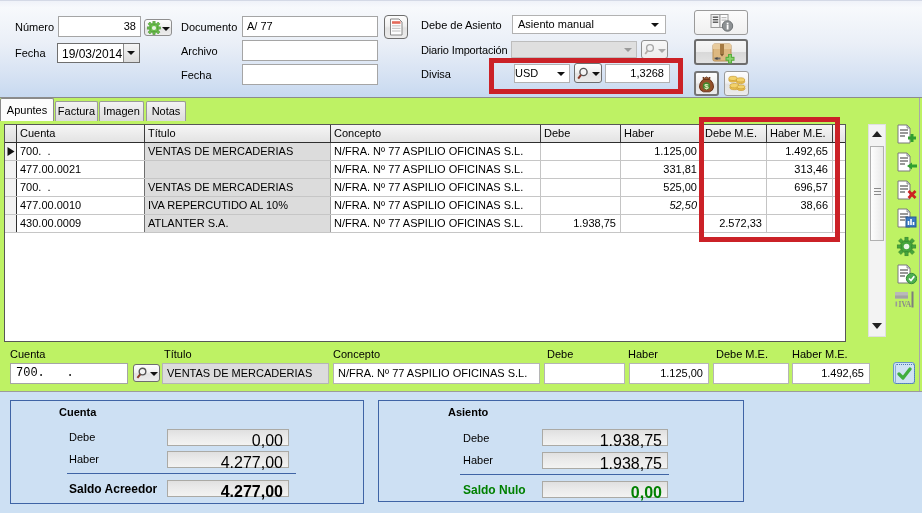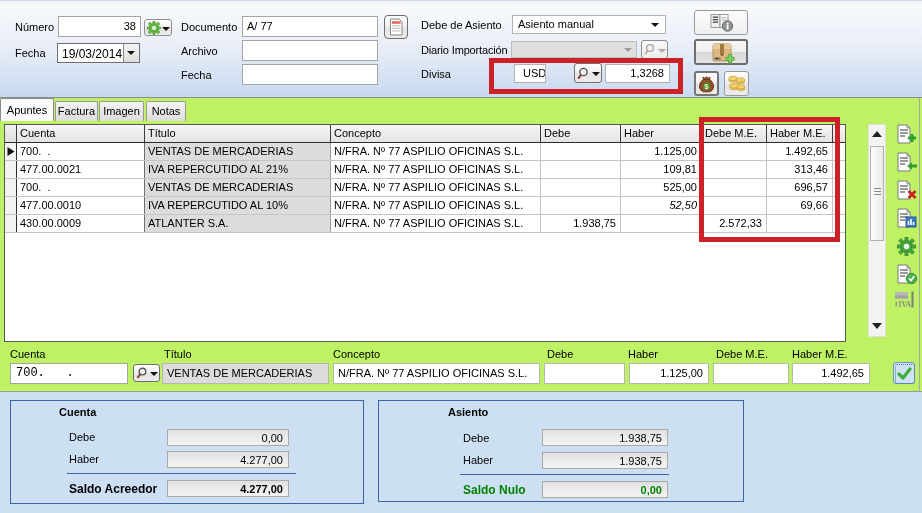--- a/index.html
+++ b/index.html
@@ -29,21 +29,21 @@
       border-right:1px solid #3c3c3c;box-sizing:border-box;padding:2px 0 0 3px;font-size:11px;}
   .cell{position:absolute;font-size:11px;white-space:nowrap;overflow:hidden;box-sizing:border-box;padding:2px 4px 0 3px;}
   .vline{position:absolute;width:1px;background:#9d9d9d;}
   .hline{position:absolute;height:1px;background:#c6c6c6;}
   
   #botpanel{position:absolute;left:0;top:391px;width:922px;height:122px;
      background:#cde0f3;border-top:1px solid #9b9b9b;box-sizing:border-box;}
   .gbox{position:absolute;border:1px solid #3f64a5;box-sizing:border-box;}
   .gval{position:absolute;border:1px solid #abaaa5;box-sizing:border-box;
         background:linear-gradient(180deg,#e0e0e0 0%,#e9e9e9 40%,#f3f3f2 100%);
-        font-size:11px;text-align:right;padding:2px 5px 0 0;}
+        font-size:16px;text-align:right;padding:2px 5px 0 0;}
 </style>
 </head>
 <body>
 <div id="app">
   <div id="toppanel"></div>
   <div class="abs" style="left:0;top:0;width:922px;height:1px;background:#d4d9e6;"></div>
 
   <div class="lbl" style="left:15px;top:21px;">Número</div>
   <div class="inp num" style="left:58px;top:16px;width:83px;height:21px;line-height:19px;padding-right:4px;">38</div>
   <div class="btn" style="left:144px;top:19px;width:28px;height:17px;">
@@ -98,21 +98,21 @@
     <div class="combo-arrow" style="left:112px;top:6px;border-top-color:#9a9a9a;"></div>
   </div>
   <div class="btn" style="left:641px;top:40px;width:27px;height:19px;background:linear-gradient(180deg,#f8f8f8,#ececec);">
     <svg class="abs" style="left:2px;top:2px;" width="12" height="13" viewBox="0 0 12 13">
       <circle cx="6" cy="5" r="3.4" fill="none" stroke="#a7a7a7" stroke-width="1.4"></circle>
       <line x1="3.7" y1="7.7" x2="1.2" y2="11" stroke="#b5aba5" stroke-width="1.8"></line>
     </svg>
     <div class="combo-arrow" style="left:16px;top:8px;border-top-color:#ababab;"></div>
   </div>
   <div class="lbl" style="left:421px;top:68px;">Divisa</div>
-  <div class="inp" style="left:514px;top:64px;width:32px;height:19px;line-height:17px;padding-left:8px;border-color:#b2b2b2;">USD
+  <div class="inp" style="left:514px;top:64px;width:56px;height:19px;line-height:17px;padding-left:0;border-color:#b2b2b2;">USD
     <div class="combo-arrow" style="left:42px;top:7px;"></div>
   </div>
   <div class="btn" style="left:574px;top:63px;width:28px;height:20px;border-color:#6e6e6e;">
     <svg class="abs" style="left:2px;top:3px;" width="13" height="14" viewBox="0 0 13 14">
       <circle cx="6.5" cy="5" r="3.6" fill="#f4f4f4" stroke="#555" stroke-width="1.4"></circle>
       <line x1="4" y1="7.9" x2="1.2" y2="11.6" stroke="#8a3a2a" stroke-width="2"></line>
     </svg>
     <div class="combo-arrow" style="left:17px;top:8px;"></div>
   </div>
   <div class="inp num" style="left:605px;top:64px;width:65px;height:19px;line-height:17px;padding-right:5px;border-color:#b2b2b2;">1,3268</div>
@@ -215,34 +215,33 @@
     <div class="hline" style="left:0px;top:71px;width:840px;"></div>
     <div class="hline" style="left:0px;top:89px;width:840px;"></div>
     <div class="hline" style="left:0px;top:107px;width:840px;"></div>
 
     <div class="cell" style="left:12px;top:18px;width:127px;">700.&nbsp;&nbsp;.</div>
     <div class="cell" style="left:140px;top:18px;width:185px;">VENTAS DE MERCADERIAS</div>
     <div class="cell" style="left:326px;top:18px;width:209px;">N/FRA. Nº 77 ASPILIO OFICINAS S.L.</div>
     <div class="cell num" style="left:616px;top:18px;width:80px;">1.125,00</div>
     <div class="cell num" style="left:762px;top:18px;width:65px;">1.492,65</div>
     <div class="cell" style="left:12px;top:36px;width:127px;">477.00.0021</div>
-    <div class="cell" style="left:140px;top:36px;width:185px;">IVA REPERCUTIDO AL 21%</div>
     <div class="cell" style="left:326px;top:36px;width:209px;">N/FRA. Nº 77 ASPILIO OFICINAS S.L.</div>
-    <div class="cell num" style="left:616px;top:36px;width:80px;">109,81</div>
+    <div class="cell num" style="left:616px;top:36px;width:80px;">331,81</div>
     <div class="cell num" style="left:762px;top:36px;width:65px;">313,46</div>
     <div class="cell" style="left:12px;top:54px;width:127px;">700.&nbsp;&nbsp;.</div>
     <div class="cell" style="left:140px;top:54px;width:185px;">VENTAS DE MERCADERIAS</div>
     <div class="cell" style="left:326px;top:54px;width:209px;">N/FRA. Nº 77 ASPILIO OFICINAS S.L.</div>
     <div class="cell num" style="left:616px;top:54px;width:80px;">525,00</div>
     <div class="cell num" style="left:762px;top:54px;width:65px;">696,57</div>
     <div class="cell" style="left:12px;top:72px;width:127px;">477.00.0010</div>
     <div class="cell" style="left:140px;top:72px;width:185px;">IVA REPERCUTIDO AL 10%</div>
     <div class="cell" style="left:326px;top:72px;width:209px;">N/FRA. Nº 77 ASPILIO OFICINAS S.L.</div>
     <div class="cell num" style="left:616px;top:72px;width:80px;font-style:italic;">52,50</div>
-    <div class="cell num" style="left:762px;top:72px;width:65px;">69,66</div>
+    <div class="cell num" style="left:762px;top:72px;width:65px;">38,66</div>
     <div class="cell" style="left:12px;top:90px;width:127px;">430.00.0009</div>
     <div class="cell" style="left:140px;top:90px;width:185px;">ATLANTER S.A.</div>
     <div class="cell" style="left:326px;top:90px;width:209px;">N/FRA. Nº 77 ASPILIO OFICINAS S.L.</div>
     <div class="cell num" style="left:536px;top:90px;width:79px;">1.938,75</div>
     <div class="cell num" style="left:697px;top:90px;width:64px;">2.572,33</div>
   </div>
 
   <div class="redrect" style="left:699px;top:117px;width:141px;height:125px;"></div>
 
   <div class="abs" style="left:868px;top:124px;width:18px;height:213px;background:#f3f3f3;border:1px solid #e0e0e0;box-sizing:border-box;">

